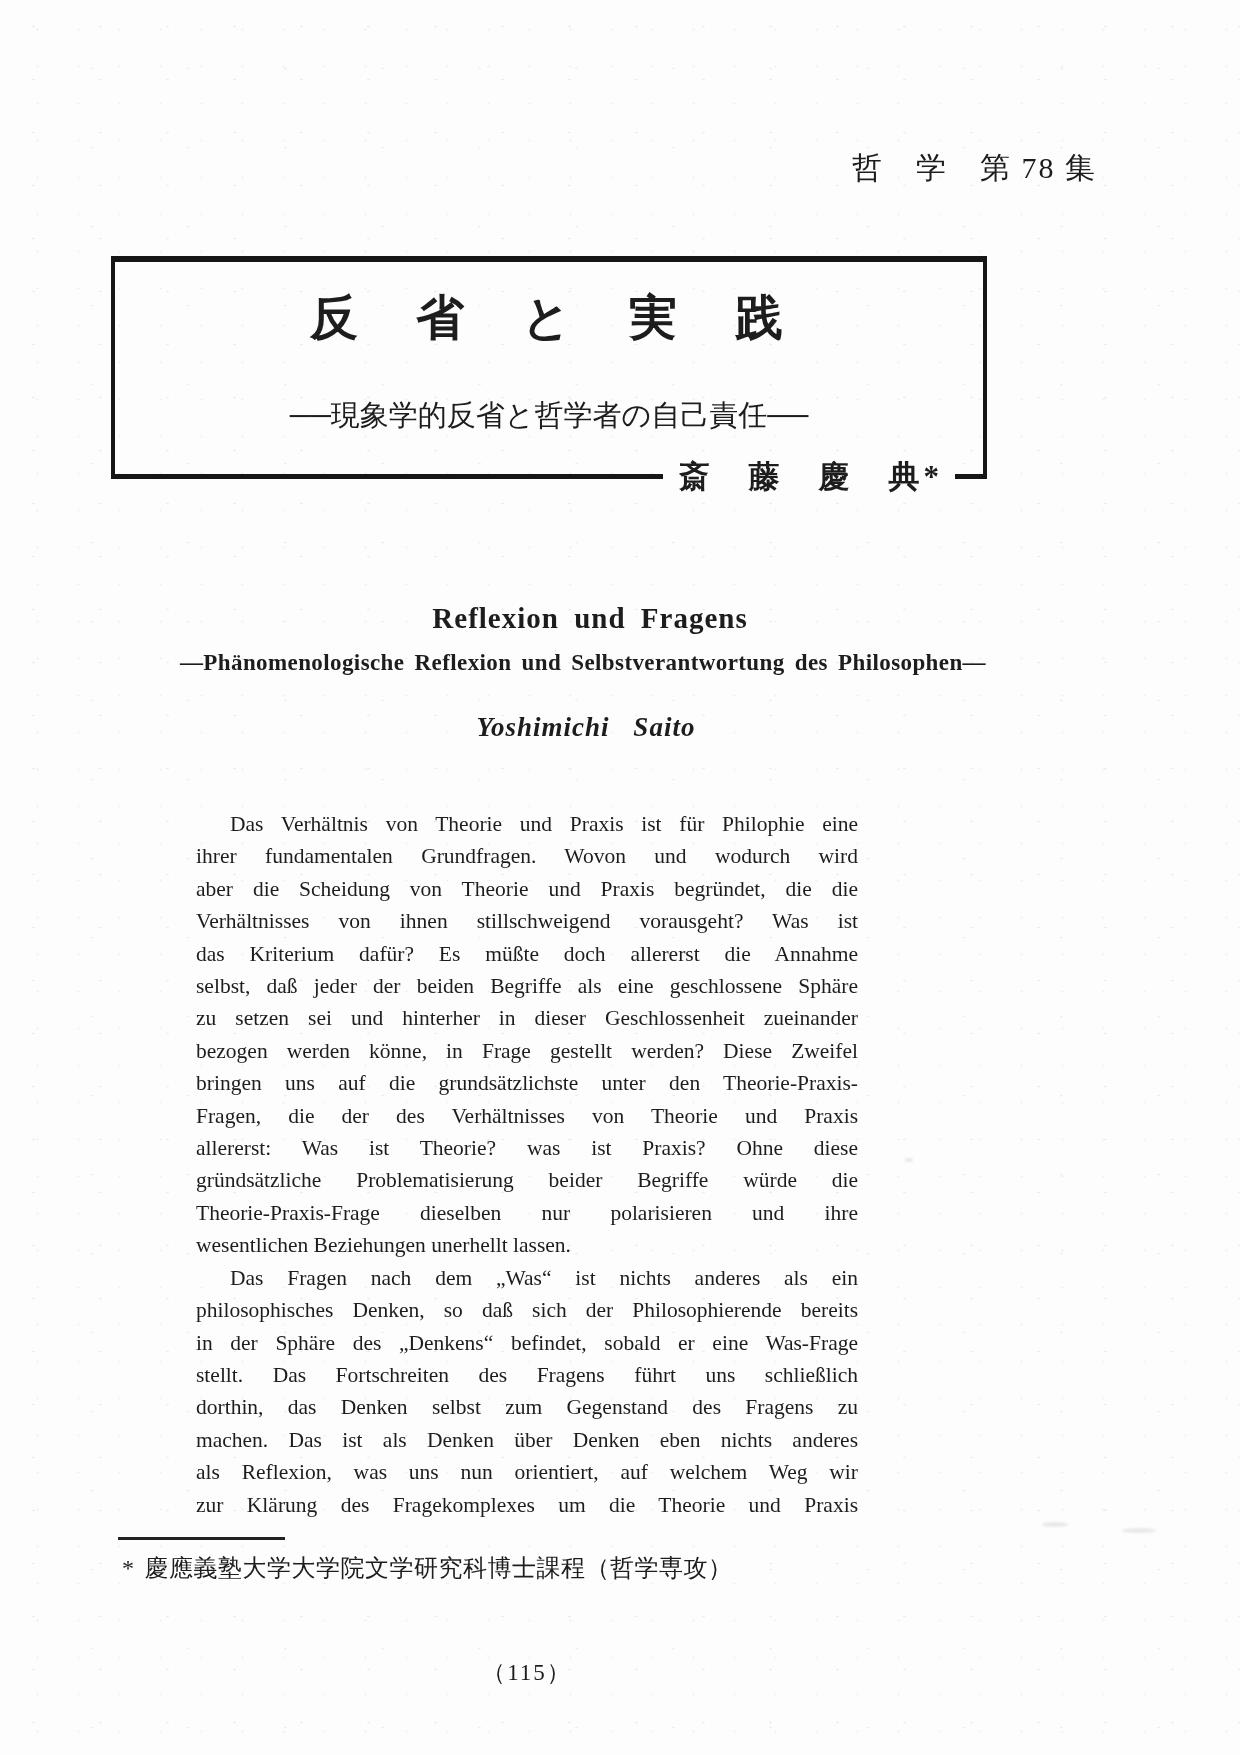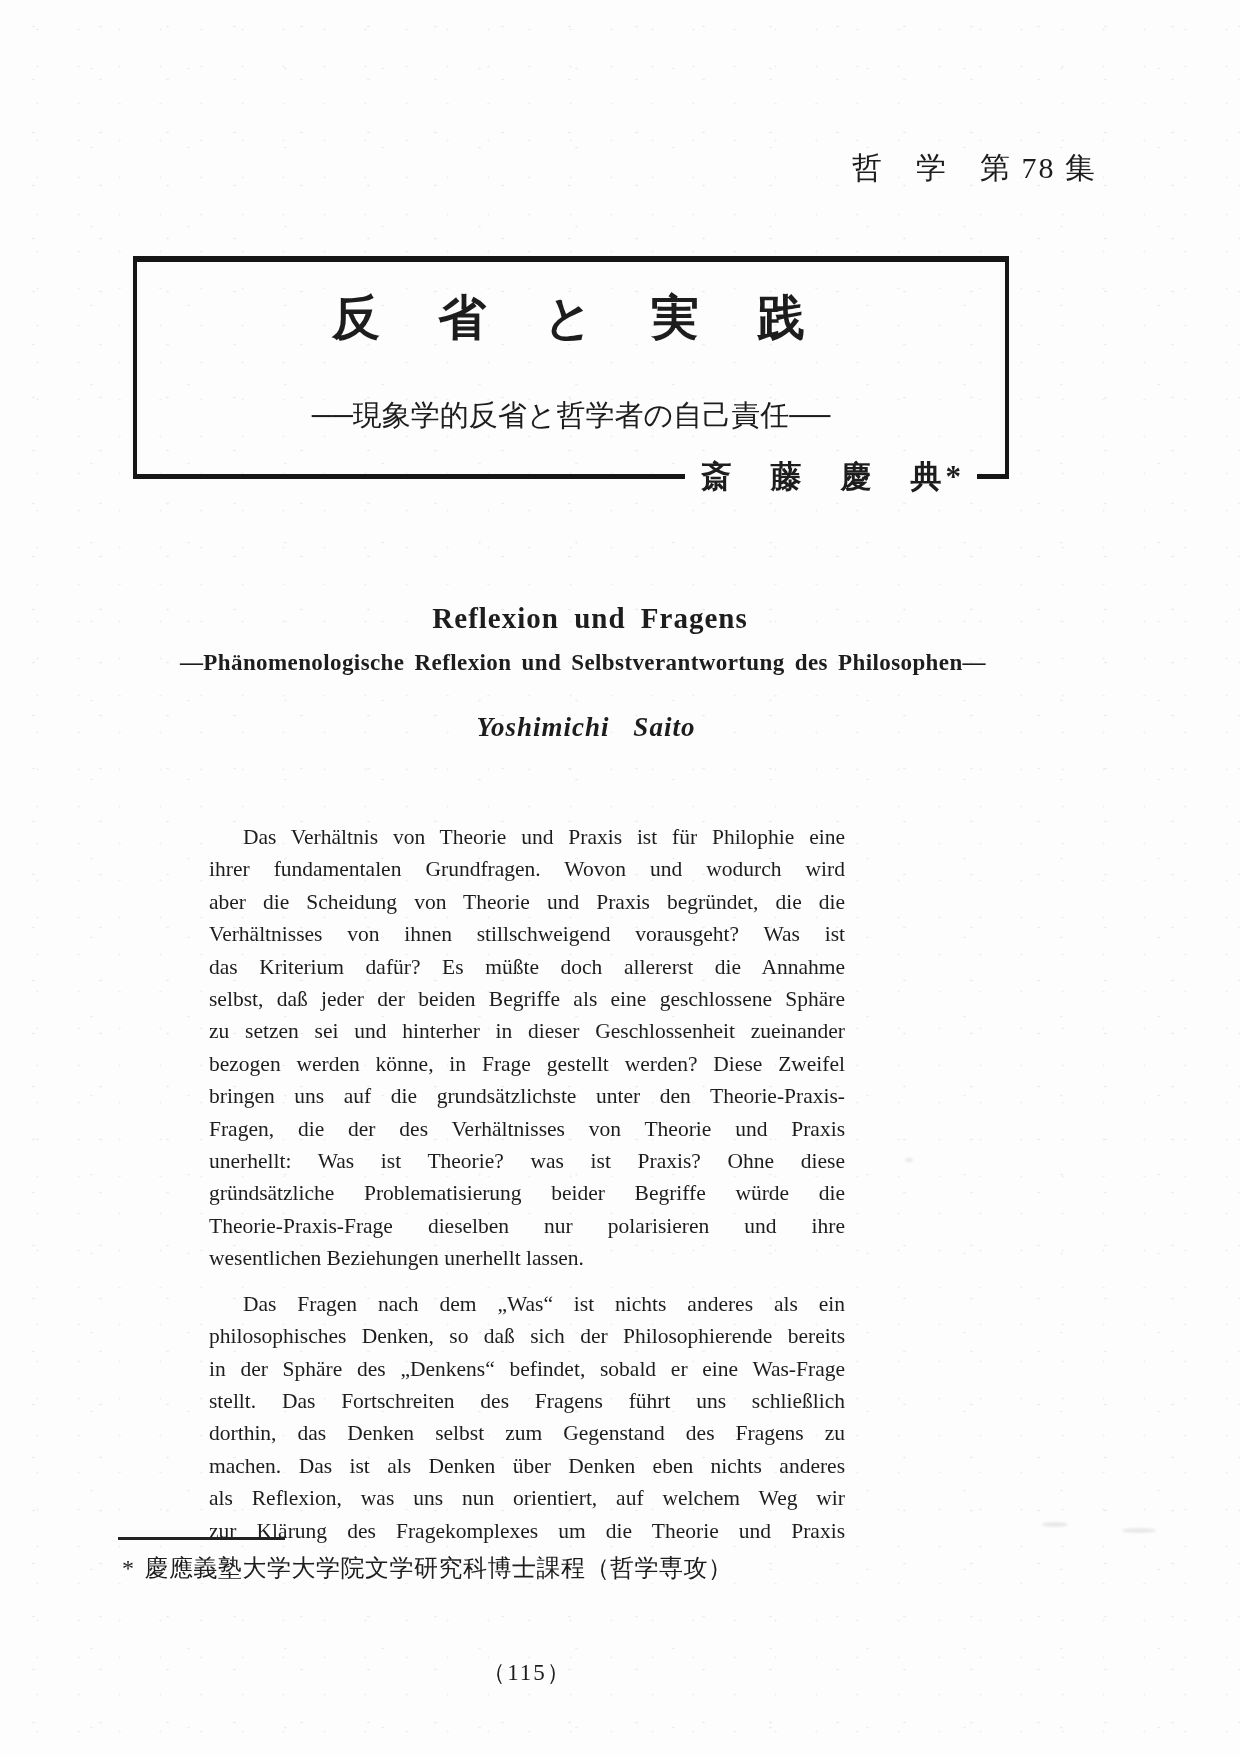--- a/index.html
+++ b/index.html
@@ -18,21 +18,21 @@
     color:#1d1d1d;
     overflow:hidden;
     padding-left:36px;
   }
   .journal-header{
     position:absolute;top:148px;left:852px;
     font-size:30px;letter-spacing:2px;white-space:nowrap;
     font-weight:500;
   }
   .title-box{
-    position:absolute;left:133px;top:256px;width:868px;height:212px;
+    position:absolute;left:111px;top:256px;width:868px;height:212px;
     border:4px solid #161616;border-top-width:6px;border-bottom-width:5px;
   }
   .box-title{
     position:absolute;top:24px;left:0;width:100%;text-align:center;
     font-size:48px;font-weight:600;letter-spacing:5px;white-space:nowrap;
   }
   .box-subtitle{
     position:absolute;top:134px;left:0;width:100%;text-align:center;
     font-size:29px;font-weight:500;white-space:nowrap;
   }
@@ -52,21 +52,21 @@
   }
   .latin-author{
     position:absolute;top:712px;left:0;width:1172px;text-align:center;
     font-size:27px;font-weight:700;font-style:italic;
     letter-spacing:1px;word-spacing:16px;
   }
   .body-text{
     position:absolute;left:196px;top:808px;width:662px;
     font-size:21.5px;line-height:32.4px;
   }
-  .paragraph{margin:13px;padding:0;}
+  .paragraph{margin:0;padding:0;}
   .body-line{
     text-align:justify;text-align-last:justify;
     white-space:normal;
   }
   .body-line.first{text-indent:34px;}
   .body-line.short-last{text-align-last:left;}
   .footnote-rule{
     position:absolute;left:118px;top:1537px;width:167px;height:3px;background:#222;
   }
   .footnote{
@@ -110,21 +110,21 @@
         <div class="body-line first">Das Verhältnis von Theorie und Praxis ist für Philophie eine</div>
         <div class="body-line">ihrer fundamentalen Grundfragen.  Wovon und wodurch wird</div>
         <div class="body-line">aber die Scheidung von Theorie und Praxis begründet, die die</div>
         <div class="body-line">Verhältnisses von ihnen stillschweigend vorausgeht?  Was ist</div>
         <div class="body-line">das Kriterium dafür?  Es müßte doch allererst die Annahme</div>
         <div class="body-line">selbst, daß jeder der beiden Begriffe als eine geschlossene Sphäre</div>
         <div class="body-line">zu setzen sei und hinterher in dieser Geschlossenheit zueinander</div>
         <div class="body-line">bezogen werden könne, in Frage gestellt werden?  Diese Zweifel</div>
         <div class="body-line">bringen uns auf die grundsätzlichste unter den Theorie-Praxis-</div>
         <div class="body-line">Fragen, die der des Verhältnisses von Theorie und Praxis</div>
-        <div class="body-line">unerhellt:  Was ist Theorie? was ist Praxis?  Ohne diese</div>
+        <div class="body-line">allererst:  Was ist Theorie? was ist Praxis?  Ohne diese</div>
         <div class="body-line">gründsätzliche Problematisierung beider Begriffe würde die</div>
         <div class="body-line">Theorie-Praxis-Frage dieselben nur polarisieren und ihre</div>
         <div class="body-line short-last">wesentlichen Beziehungen unerhellt lassen.</div>
       </div>
       <div class="paragraph">
         <div class="body-line first">Das Fragen nach dem „Was“ ist nichts anderes als ein</div>
         <div class="body-line">philosophisches Denken, so daß sich der Philosophierende bereits</div>
         <div class="body-line">in der Sphäre des „Denkens“ befindet, sobald er eine Was-Frage</div>
         <div class="body-line">stellt.  Das Fortschreiten des Fragens führt uns schließlich</div>
         <div class="body-line">dorthin, das Denken selbst zum Gegenstand des Fragens zu</div>

